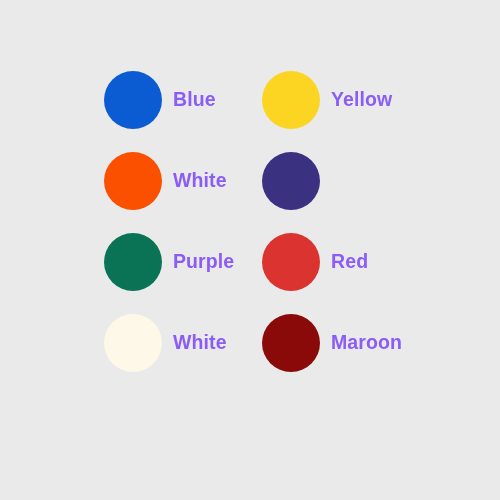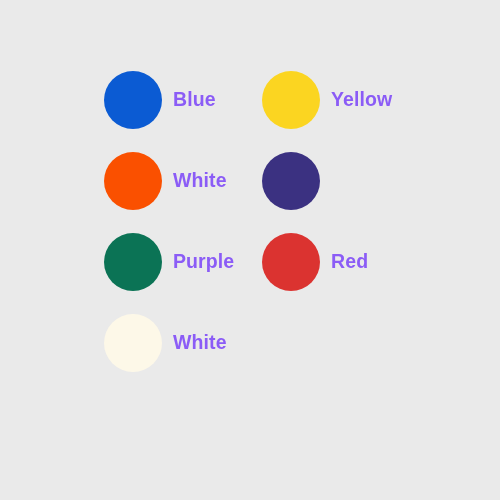--- a/index.html
+++ b/index.html
@@ -86,14 +86,18 @@
         <span class="swatch-label">Purple</span>
       </div>
       <div class="swatch-item">
         <span class="swatch-dot" style="background: rgb(219, 51, 48);"></span>
         <span class="swatch-label">Red</span>
       </div>
       <div class="swatch-item">
         <span class="swatch-dot" style="background: rgb(253, 248, 232);"></span>
         <span class="swatch-label">White</span>
       </div>
+      <div class="swatch-item">
+        <span class="swatch-dot" style="background: rgb(138, 10, 10);"></span>
+        <span class="swatch-label">Maroon</span>
+      </div>
     </div>
 </div>
 
 </body></html>

